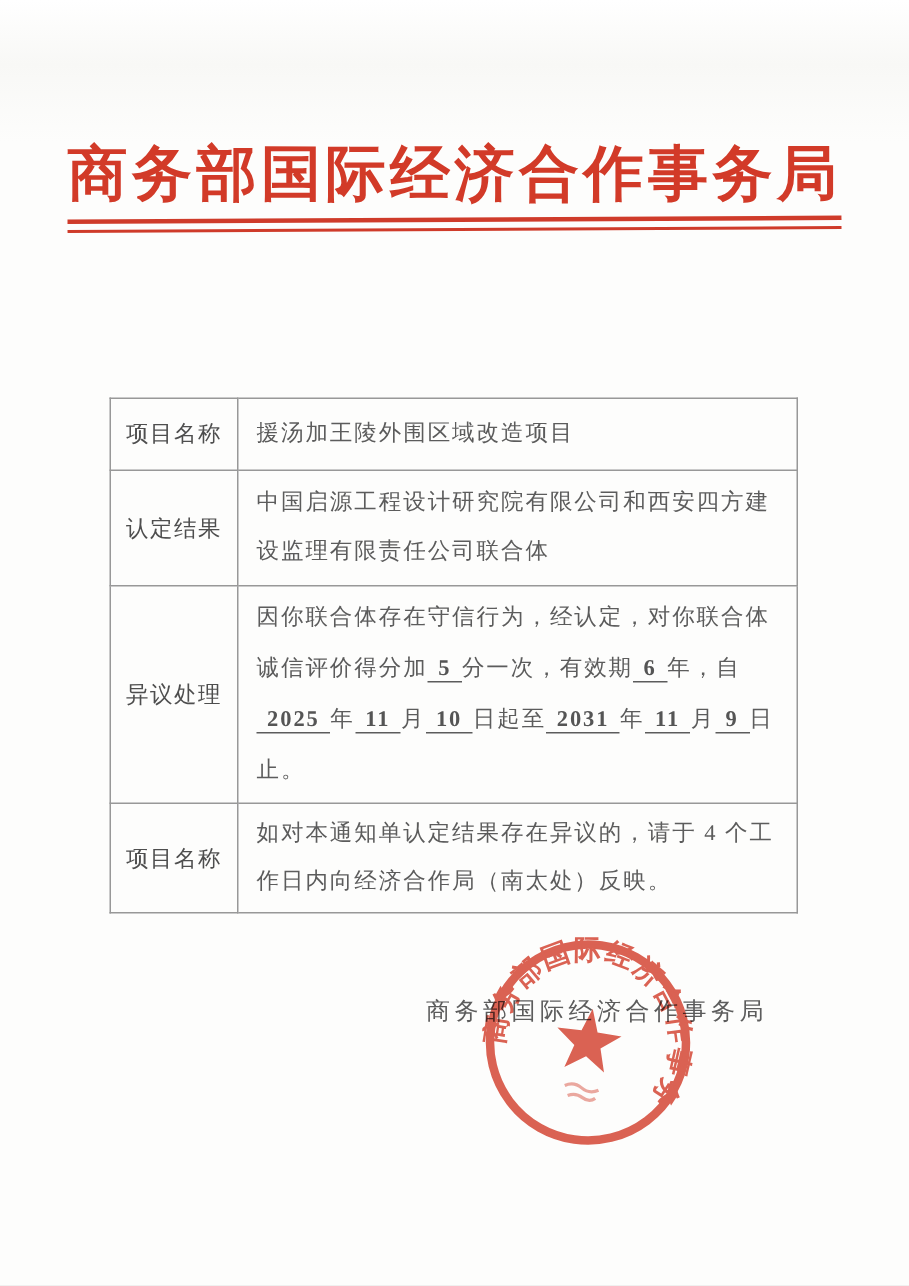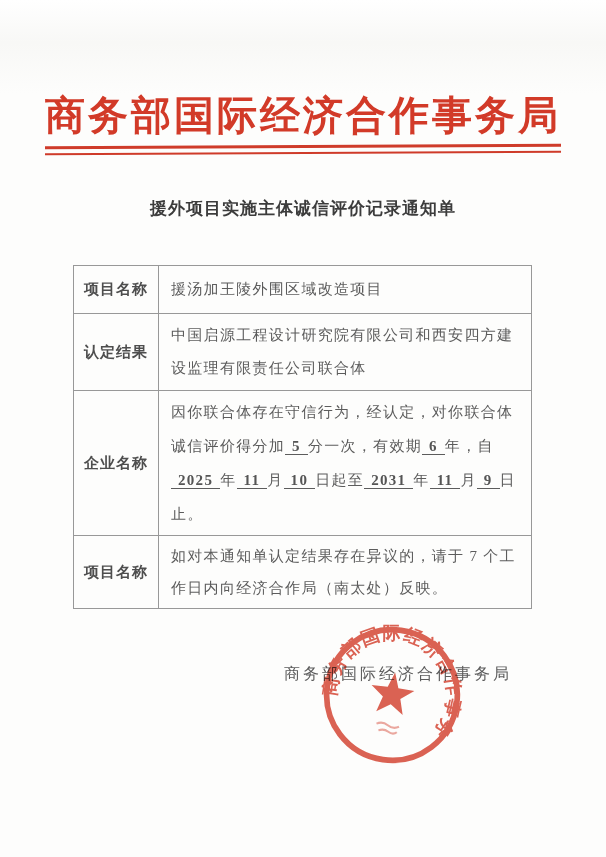--- a/index.html
+++ b/index.html
@@ -21,21 +21,21 @@
   .doc-title {
     position:absolute; top:197px; left:0; width:100%; text-align:center;
     font-size:17px; font-weight:700; color:#3c3c3c; letter-spacing:1px;
   }
   table.notice {
     position:absolute; top:265px; left:73px; width:459px;
     border-collapse:collapse; table-layout:fixed;
   }
   table.notice td { border:1px solid #989898; vertical-align:middle; }
   td.label {
-    width:82px; text-align:center; font-weight:700; color:#4e4e4e;
+    width:82px; text-align:center; font-weight:400; color:#4e4e4e;
     font-size:15px; letter-spacing:1px;
   }
   td.value {
     padding:4px 12px; font-size:15px; letter-spacing:1.3px;
     color:#5c5c5c; line-height:33px; text-align:left;
   }
   tr.r1 { height:48px; } tr.r2 { height:77px; } tr.r3 { height:137px; } tr.r4 { height:68px; }
   tr.r3 td.value { line-height:34px; }
   tr.r4 td.value { line-height:32px; }
   .blank {
@@ -55,39 +55,38 @@
     pointer-events:none;
   }
 </style>
 </head>
 <body>
 
 <div class="page">
 
   <div class="agency">商务部国际经济合作事务局</div>
   <div class="rule"></div>
-  <div class="doc-title">援外项目实施主体诚信评价记录通知单</div>
 
   <table class="notice">
     <tbody>
       <tr class="r1">
         <td class="label">项目名称</td>
         <td class="value">援汤加王陵外围区域改造项目</td>
       </tr>
       <tr class="r2">
         <td class="label">认定结果</td>
         <td class="value">中国启源工程设计研究院有限公司和西安四方建设监理有限责任公司联合体</td>
       </tr>
       <tr class="r3">
-        <td class="label">企业名称</td>
+        <td class="label">异议处理</td>
         <td class="value"><span>因你联合体存在守信行为，经认定，对你联合体诚信评价得分加</span><span class="blank">5</span><span>分一次，有效期</span><span class="blank">6</span><span>年，自</span><span class="blank">2025</span><span>年</span><span class="blank">11</span><span>月</span><span class="blank">10</span><span>日起至</span><span class="blank">2031</span><span>年</span><span class="blank">11</span><span>月</span><span class="blank">9</span><span>日止。</span></td>
       </tr>
       <tr class="r4">
         <td class="label">项目名称</td>
-        <td class="value">如对本通知单认定结果存在异议的，请于 7 个工作日内向经济合作局（南太处）反映。</td>
+        <td class="value">如对本通知单认定结果存在异议的，请于 4 个工作日内向经济合作局（南太处）反映。</td>
       </tr>
     </tbody>
   </table>
 
   <div class="sig-org">商务部国际经济合作事务局</div>
 
   <svg class="seal" viewBox="0 0 200 200" xmlns="http://www.w3.org/2000/svg">
     <circle cx="100" cy="100" r="92" fill="none" stroke="#d5402e" stroke-width="8"></circle>
     <defs>
       <path id="sealArc" d="M 33,141 A 78.5,78.5 0 1 1 167,141" fill="none"></path>

